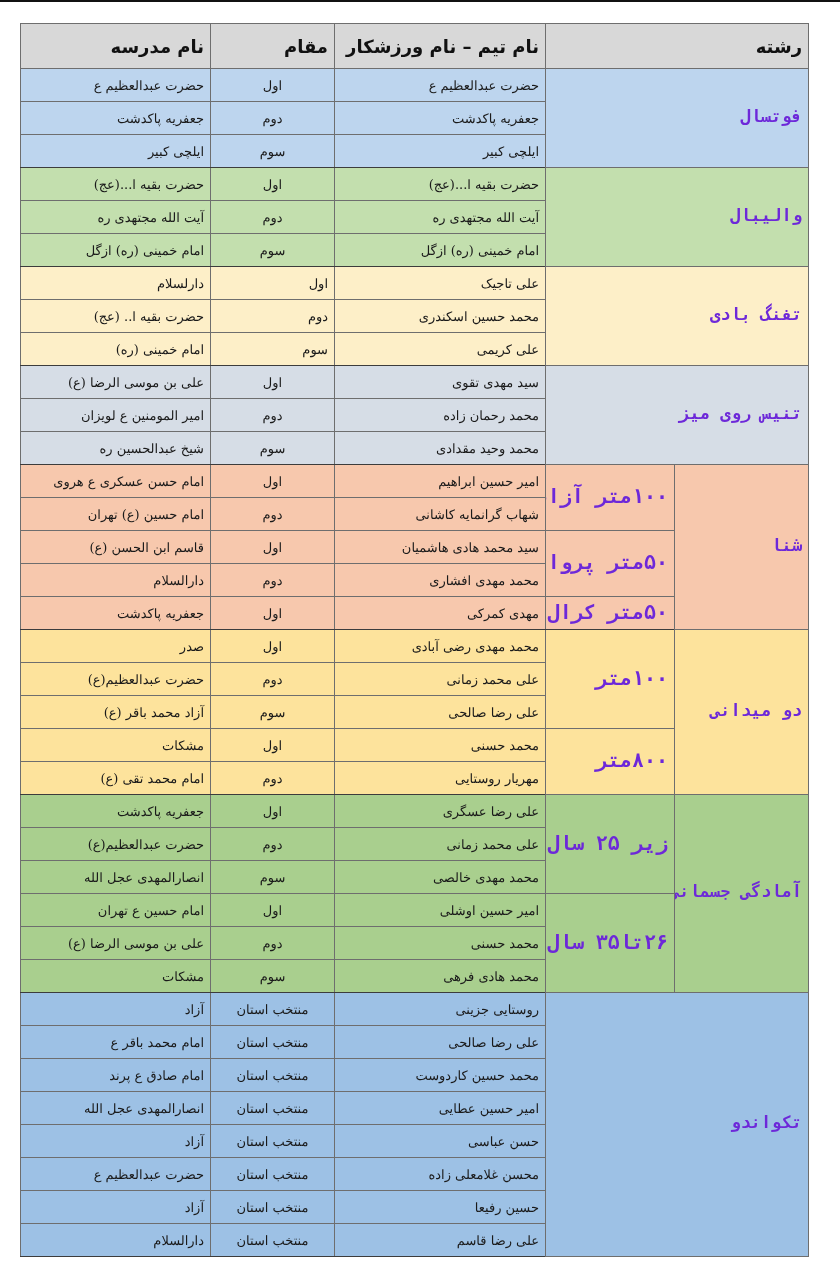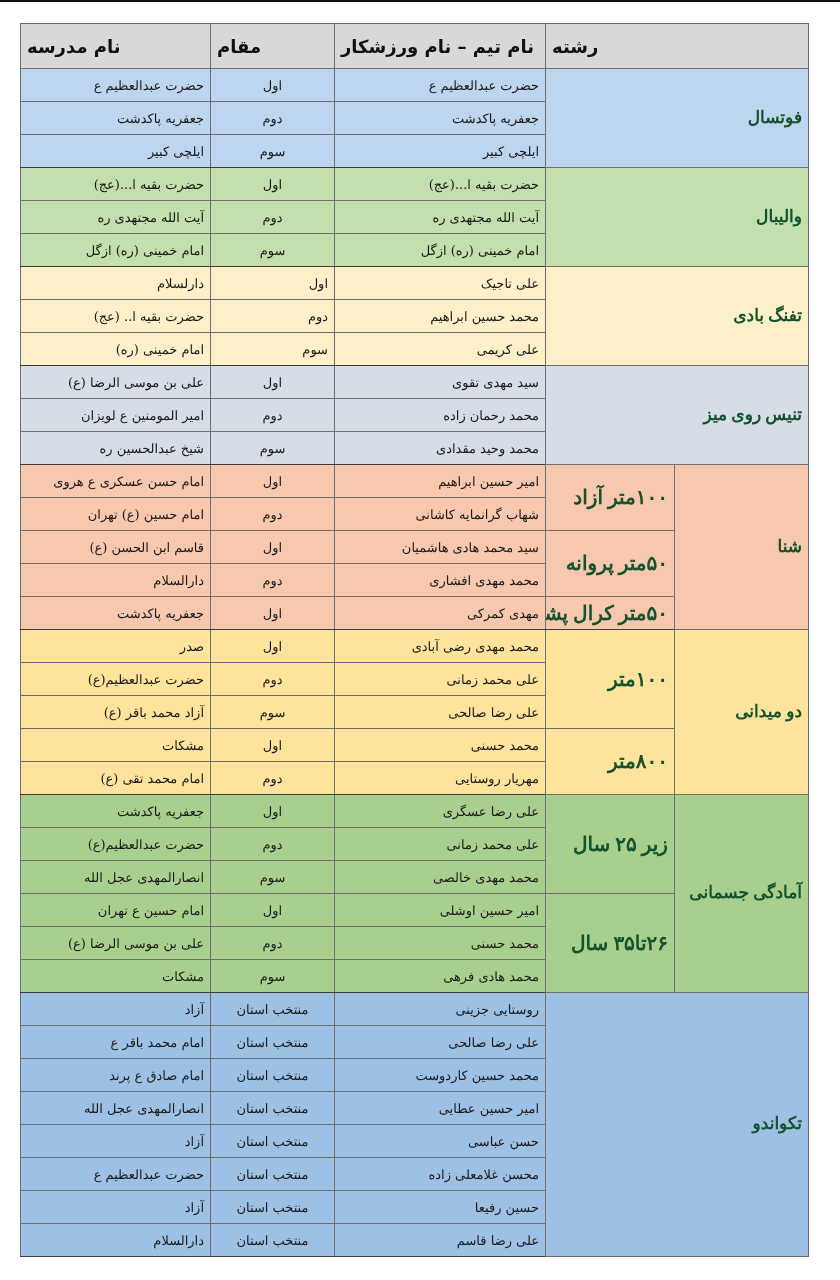--- a/index.html
+++ b/index.html
@@ -16,27 +16,27 @@
   table.results td, table.results th {
     border: 1px solid #6e6e6e; padding: 0 6px; overflow: hidden; white-space: nowrap;
   }
   col.c-cat { width: 134px; }
   col.c-sub { width: 129px; }
   col.c-name { width: 211px; }
   col.c-rank { width: 124px; }
   col.c-school { width: 190px; }
   thead th {
     background: #d8d8d8; height: 44px; font-size: 18px; font-weight: bold;
-    font-family: "DejaVu Sans", "Liberation Sans", sans-serif; color: #111; text-align: left;
+    font-family: "DejaVu Sans", "Liberation Sans", sans-serif; color: #111; text-align: right;
   }
   tbody td { height: 32px; font-size: 13px; color: #1a1a1a; }
   td.name, td.school { text-align: right; }
   td.rank { text-align: center; }
   td.cat, td.sub {
-    font-family: Liberation Serif, serif; font-weight: bold; color: #14532d;
+    font-family: Liberation Mono, monospace; font-weight: bold; color: #6d28d9;
     white-space: normal; line-height: 1.35;
   }
   td.cat { font-size: 17px; text-align: right; }
   td.sub { font-size: 20px; text-align: right; }
   tbody tr.sec-end td { border-bottom: 1.5px solid #3c3c3c; }
   .c-futsal td { background: #bdd5ee; }
   .c-volley td { background: #c3dfae; }
   .c-rifle td { background: #fdefc8; text-align: right; }
   .c-tt td { background: #d6dde6; }
   .c-swim td { background: #f7c8ad; }
@@ -101,21 +101,21 @@
       <td class="school">امام خمینی (ره) ازگل</td>
     </tr>
 
     <tr class="c-rifle">
       <td class="cat" colspan="2" rowspan="3">تفنگ بادی</td>
       <td class="name">علی تاجیک</td>
       <td class="rank">اول</td>
       <td class="school">دارلسلام</td>
     </tr>
     <tr class="c-rifle">
-      <td class="name">محمد حسین ابراهیم</td>
+      <td class="name">محمد حسین اسکندری</td>
       <td class="rank">دوم</td>
       <td class="school">حضرت بقیه ا.. (عج)</td>
     </tr>
     <tr class="c-rifle sec-end">
       <td class="name">علی کریمی</td>
       <td class="rank">سوم</td>
       <td class="school">امام خمینی (ره)</td>
     </tr>
 
     <tr class="c-tt">

